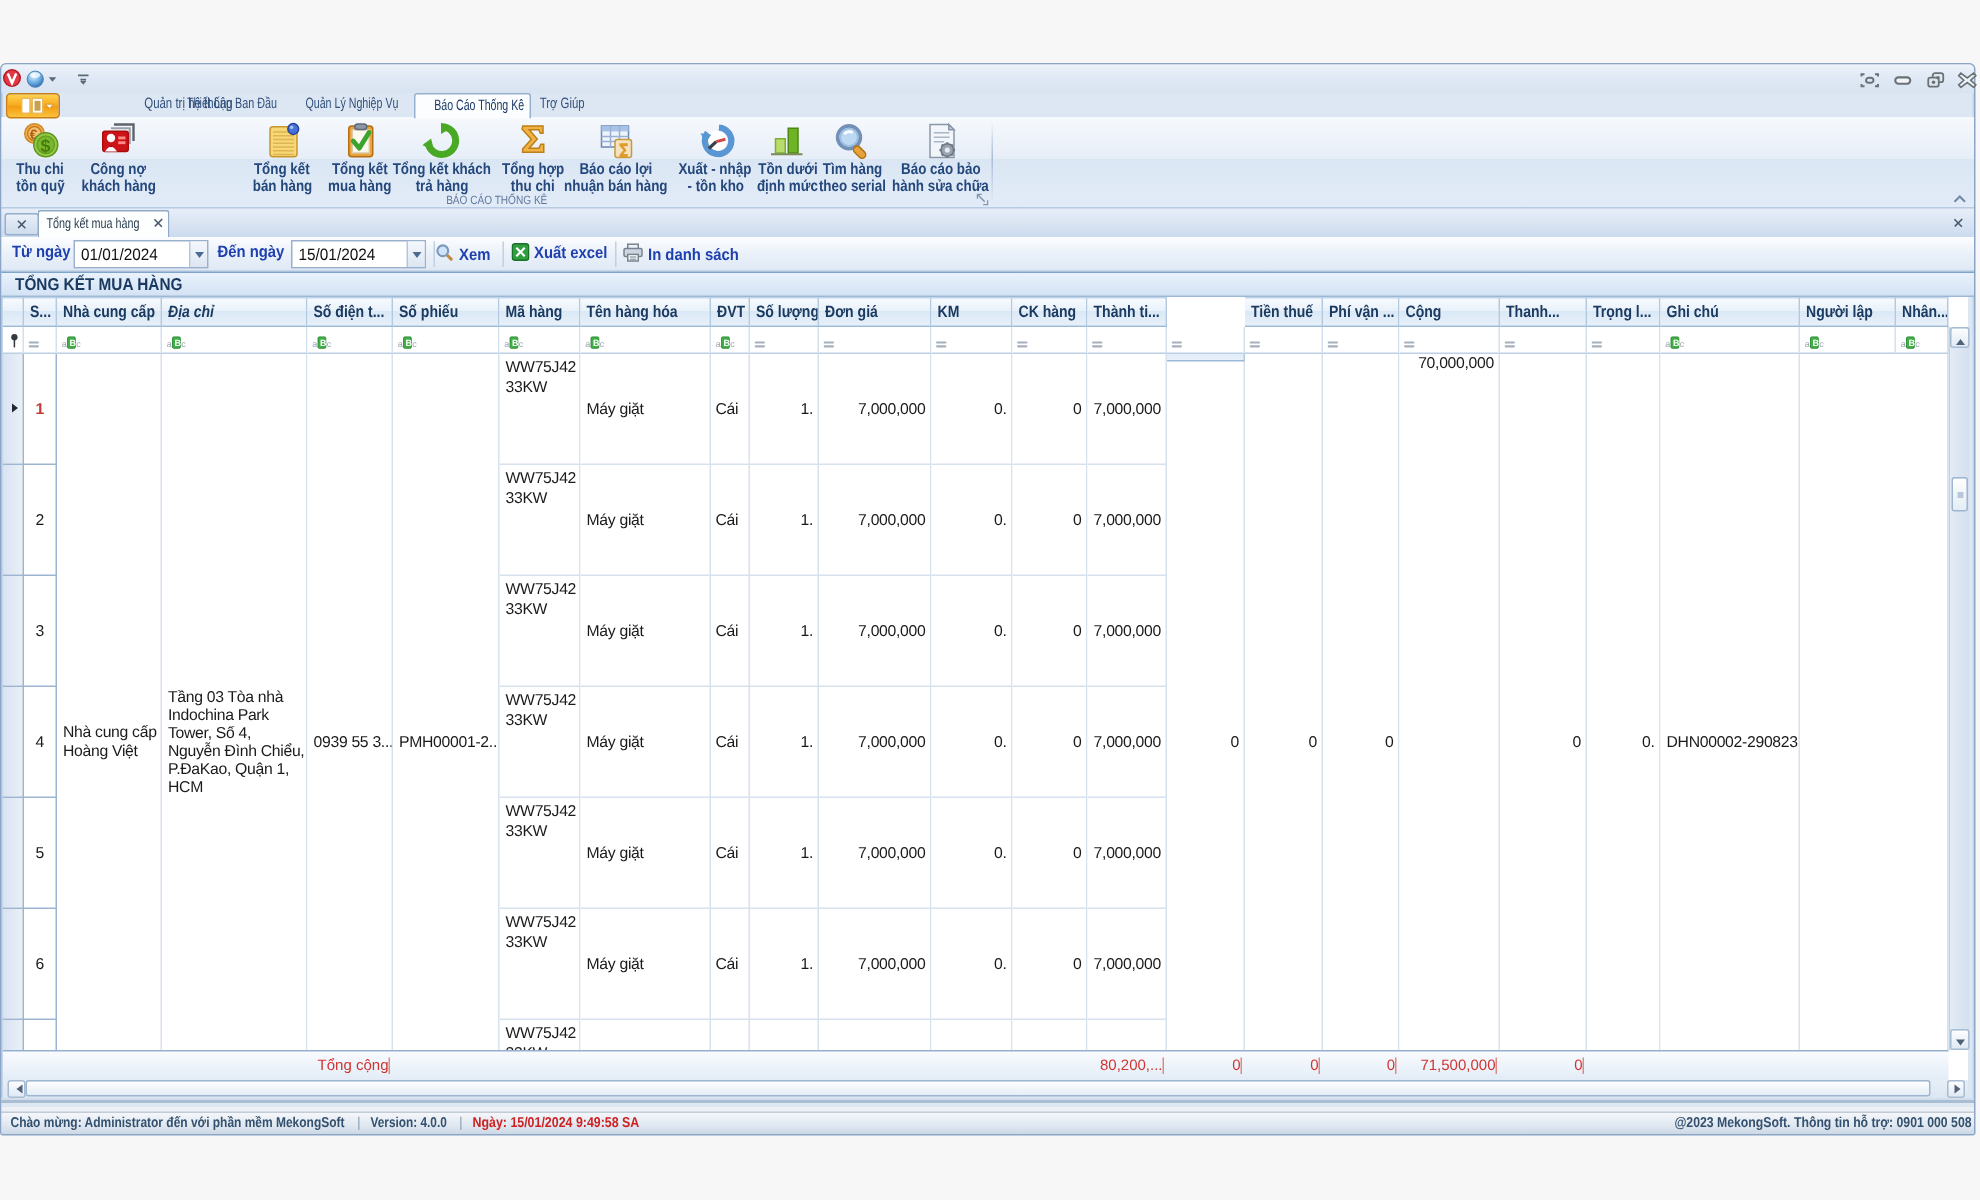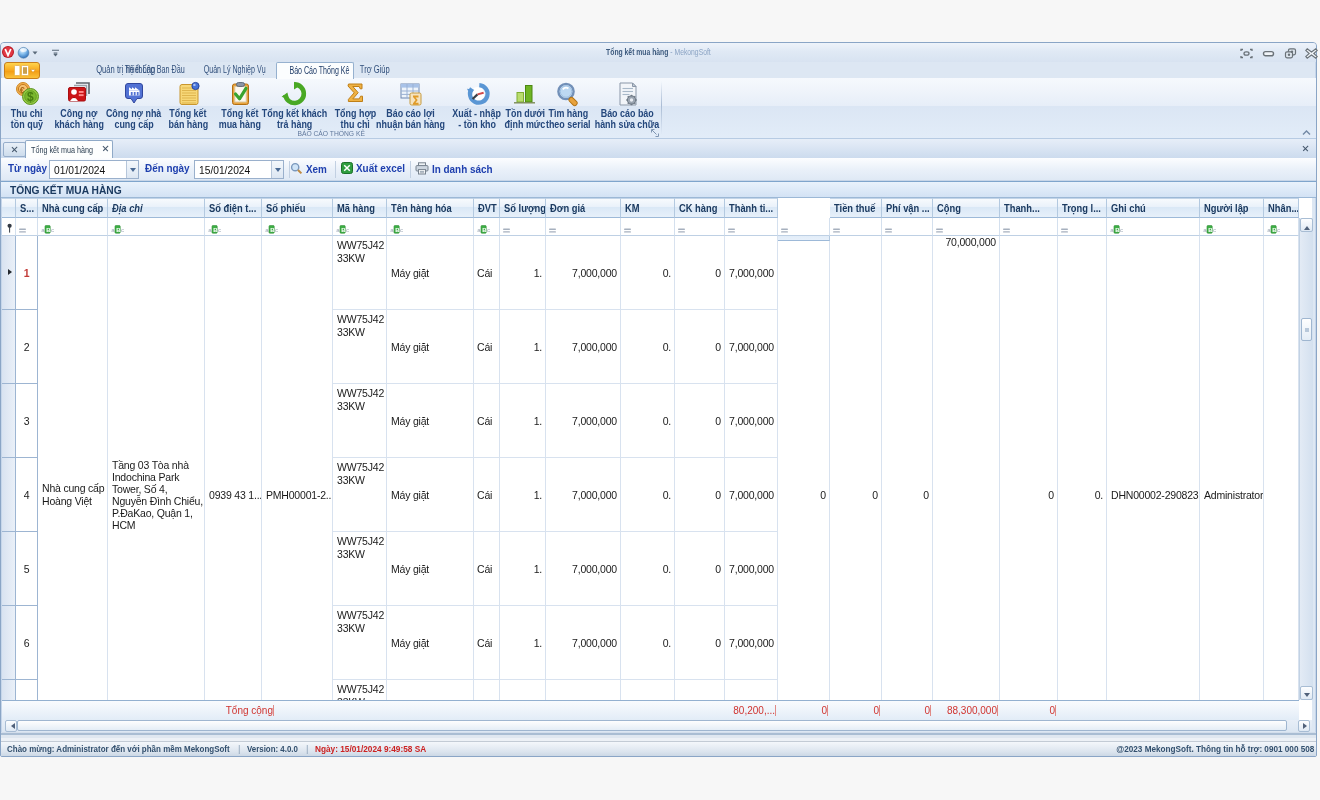--- a/index.html
+++ b/index.html
@@ -99,21 +99,20 @@
       </svg>
     </div>
   <div class="abs" style="left:50px;top:5px;">
       <svg width="9" height="9" viewBox="0 0 9 9">
         <g stroke="#5a6a7a" stroke-width="1.1" fill="none">
           <path d="M1 2.2 h7 M2.6 5 h3.8"></path>
           <path d="M2.9 5.8 L4.5 7.6 L6.1 5.8" fill="#5a6a7a"></path>
         </g>
       </svg>
     </div>
-  <div class="abs title-text"><span style="display:inline-block;transform:scaleX(0.8);transform-origin:center center;white-space:pre;"><b>Tổng kết mua hàng</b> - MekongSoft</span></div>
   <div class="winbtn" style="left:1239px;">
       <svg width="13" height="11" viewBox="0 0 13 11">
         <g stroke="#6a7278" stroke-width="1.3" fill="none">
           <path d="M1 3 V1.5 H3 M10 1.5 H12 V3 M12 8 V9.5 H10 M3 9.5 H1 V8"></path>
           <rect x="4" y="3.8" width="5" height="3.4" rx="1.960784"></rect>
         </g>
       </svg>
     </div>
   <div class="winbtn" style="left:1261px;">
       <svg width="13" height="11" viewBox="0 0 13 11">
@@ -162,28 +161,20 @@
 <div class="rbtn" style="left:28px;top:38px;width:100px;"><svg width="34" height="26" viewBox="0 0 34 26">
         <path d="M14 2 h13 v11" fill="none" stroke="#5d646c" stroke-width="1.6"></path>
         <path d="M12 4.5 h12.5 v10.5" fill="none" stroke="#9aa1a9" stroke-width="1.4"></path>
         <rect x="6.5" y="6.5" width="17" height="13.5" rx="1.5" fill="#cc1418" stroke="#a80e10"></rect>
         <circle cx="12" cy="11" r="2.8" fill="#fff"></circle>
         <path d="M8 20 q4 -6.5 8 0 z" fill="#fff"></path>
         <path d="M11 16 l1 1.4 1 -1.4" fill="#8c0a0c"></path>
         <rect x="16.8" y="10" width="4.8" height="1.9" fill="#ff8a8a"></rect>
         <rect x="16.8" y="13.2" width="4.8" height="1.9" fill="#ff8a8a"></rect>
       </svg><span style="display:inline-block;transform:scaleX(0.85);transform-origin:center center;white-space:pre;">Công nợ</span><br><span style="display:inline-block;transform:scaleX(0.85);transform-origin:center center;white-space:pre;">khách hàng</span></div>
-<div class="rbtn" style="left:83px;top:38px;width:100px;"><svg width="34" height="26" viewBox="0 0 34 26">
-        <path d="M11 2.5 h12 a2.5 2.5 0 0 1 2.5 2.5 v10 a2.5 2.5 0 0 1 -2.5 2.5 h-3 l-3 4.5 -3 -4.5 h-3 a2.5 2.5 0 0 1 -2.5 -2.5 v-10 a2.5 2.5 0 0 1 2.5 -2.5 z" fill="#5272d4" stroke="#31479e"></path>
-        <rect x="12" y="9.5" width="10.5" height="5" fill="#fff"></rect>
-        <path d="M12 9.5 v-3.2 l3 2 v-2 l3 2 v-2 l4.5 3.2 z" fill="#fff"></path>
-        <rect x="13.8" y="11" width="1.8" height="3.5" fill="#5272d4"></rect>
-        <rect x="16.8" y="11" width="1.8" height="3.5" fill="#5272d4"></rect>
-        <rect x="19.8" y="11" width="1.8" height="3.5" fill="#5272d4"></rect>
-      </svg><span style="display:inline-block;transform:scaleX(0.85);transform-origin:center center;white-space:pre;">Công nợ nhà</span><br><span style="display:inline-block;transform:scaleX(0.85);transform-origin:center center;white-space:pre;">cung cấp</span></div>
 <div class="rbtn" style="left:137px;top:38px;width:100px;"><svg width="34" height="26" viewBox="0 0 34 26">
         <rect x="9" y="3.5" width="18" height="20" rx="2" fill="#f7d777" stroke="#c9962e"></rect>
         <g stroke="#dfb54e" stroke-width="1">
           <line x1="11" y1="7.0" x2="25" y2="7.0"></line>
           <line x1="11" y1="9.5" x2="25" y2="9.5"></line>
           <line x1="11" y1="12.0" x2="25" y2="12.0"></line>
           <line x1="11" y1="14.5" x2="25" y2="14.5"></line>
           <line x1="11" y1="17.0" x2="25" y2="17.0"></line>
           <line x1="11" y1="19.5" x2="25" y2="19.5"></line>
           <line x1="11" y1="22.0" x2="25" y2="22.0"></line>
@@ -389,21 +380,21 @@
             <div>Nhà cung cấp<br>Hoàng Việt</div>
           </div>
         </div>
 <div class="cell merged" style="left:106px;top:0px;width:97px;height:518px;">
           <div style="display:flex;align-items:center;height:518px;padding:0 0 0 4px;line-height:12px;">
             <div>Tầng 03 Tòa nhà<br>Indochina Park<br>Tower, Số 4,<br>Nguyễn Đình Chiểu,<br>P.ĐaKao, Quận 1,<br>HCM</div>
           </div>
         </div>
 <div class="cell merged" style="left:203px;top:0px;width:57px;height:518px;">
           <div style="display:flex;align-items:center;height:518px;padding-left:4px;white-space:nowrap;">
-            <div>0939 43 1...</div>
+            <div>0939 55 3...</div>
           </div>
         </div>
 <div class="cell merged" style="left:260px;top:0px;width:71px;height:518px;">
           <div style="display:flex;align-items:center;height:518px;padding-left:4px;white-space:nowrap;">
             <div>PMH00001-2...</div>
           </div>
         </div>
 <div class="cell merged" style="left:776px;top:0px;width:52px;height:518px;">
           <div style="display:flex;align-items:center;justify-content:flex-end;padding-right:3px;height:518px;">
             <div>0</div>
@@ -430,25 +421,20 @@
           </div>
         </div>
 <div class="cell merged" style="left:1056px;top:0px;width:49px;height:518px;">
           <div style="display:flex;align-items:center;justify-content:flex-end;padding-right:3px;height:518px;">
             <div>0.</div>
           </div>
         </div>
 <div class="cell merged" style="left:1105px;top:0px;width:93px;height:518px;">
           <div style="display:flex;align-items:center;height:518px;padding-left:4px;white-space:nowrap;">
             <div>DHN00002-290823</div>
-          </div>
-        </div>
-<div class="cell merged" style="left:1198px;top:0px;width:64px;height:518px;">
-          <div style="display:flex;align-items:center;height:518px;padding-left:4px;white-space:nowrap;">
-            <div>Administrator</div>
           </div>
         </div>
 <div class="cell merged" style="left:1262px;top:0px;width:35px;height:518px;">
           <div style="display:flex;align-items:center;height:518px;">
             <div></div>
           </div>
         </div>
     </div>
 <div class="ghead" style="left:0px;width:14px;"></div>
 <div class="ghead" style="left:14px;width:22px;"><span style="display:inline-block;transform:scaleX(0.85);transform-origin:left center;white-space:pre;">S...</span></div>
@@ -579,26 +565,26 @@
           <text x="5.3" y="7.8" font-size="6" fill="#fff" font-weight="bold" font-family="Liberation Sans">B</text>
           <text x="9.9" y="8" font-size="6" fill="#9aa5b2" font-family="Liberation Sans">c</text>
         </svg></div>
 <div class="gfilter" style="left:1262px;width:35px;padding:3px 0 0 3px;"><svg width="14" height="11" viewBox="0 0 14 11">
           <text x="0.2" y="8" font-size="6" fill="#9aa5b2" font-family="Liberation Sans">a</text>
           <rect x="4" y="1.6" width="5.2" height="7.6" rx="0.8" fill="#3faf46" stroke="#2c8c33" stroke-width="0.6"></rect>
           <text x="5.3" y="7.8" font-size="6" fill="#fff" font-weight="bold" font-family="Liberation Sans">B</text>
           <text x="9.9" y="8" font-size="6" fill="#9aa5b2" font-family="Liberation Sans">c</text>
         </svg></div>
     <div class="gfoot">
-        <div class="fcell" style="left:203px;width:55px;text-align:right;border-right:1px solid #e08a86;margin-left:14px;">Tổng cộng</div>
+        <div class="fcell" style="left:203px;width:55px;text-align:right;border-right:1px solid #e08a86;">Tổng cộng</div>
         <div class="fcell" style="left:723px;width:51px;text-align:right;border-right:1px solid #e08a86;">80,200,...</div>
         <div class="fcell" style="left:776px;width:50px;text-align:right;border-right:1px solid #e08a86;">0</div>
         <div class="fcell" style="left:828px;width:50px;text-align:right;border-right:1px solid #e08a86;">0</div>
         <div class="fcell" style="left:880px;width:49px;text-align:right;border-right:1px solid #e08a86;">0</div>
-        <div class="fcell" style="left:931px;width:65px;text-align:right;border-right:1px solid #e08a86;">88,300,000</div>
+        <div class="fcell" style="left:931px;width:65px;text-align:right;border-right:1px solid #e08a86;">71,500,000</div>
         <div class="fcell" style="left:998px;width:56px;text-align:right;border-right:1px solid #e08a86;">0</div>
       </div>
 
 <div class="vscroll">
   <div class="sbtn" style="left:0px;top:0px;width:13px;height:14px;">
           <div class="tri-up"></div>
         </div>
   <div class="sthumb" style="left:1px;top:100px;width:11px;height:23px;">
           <div class="grip"></div>
         </div>

